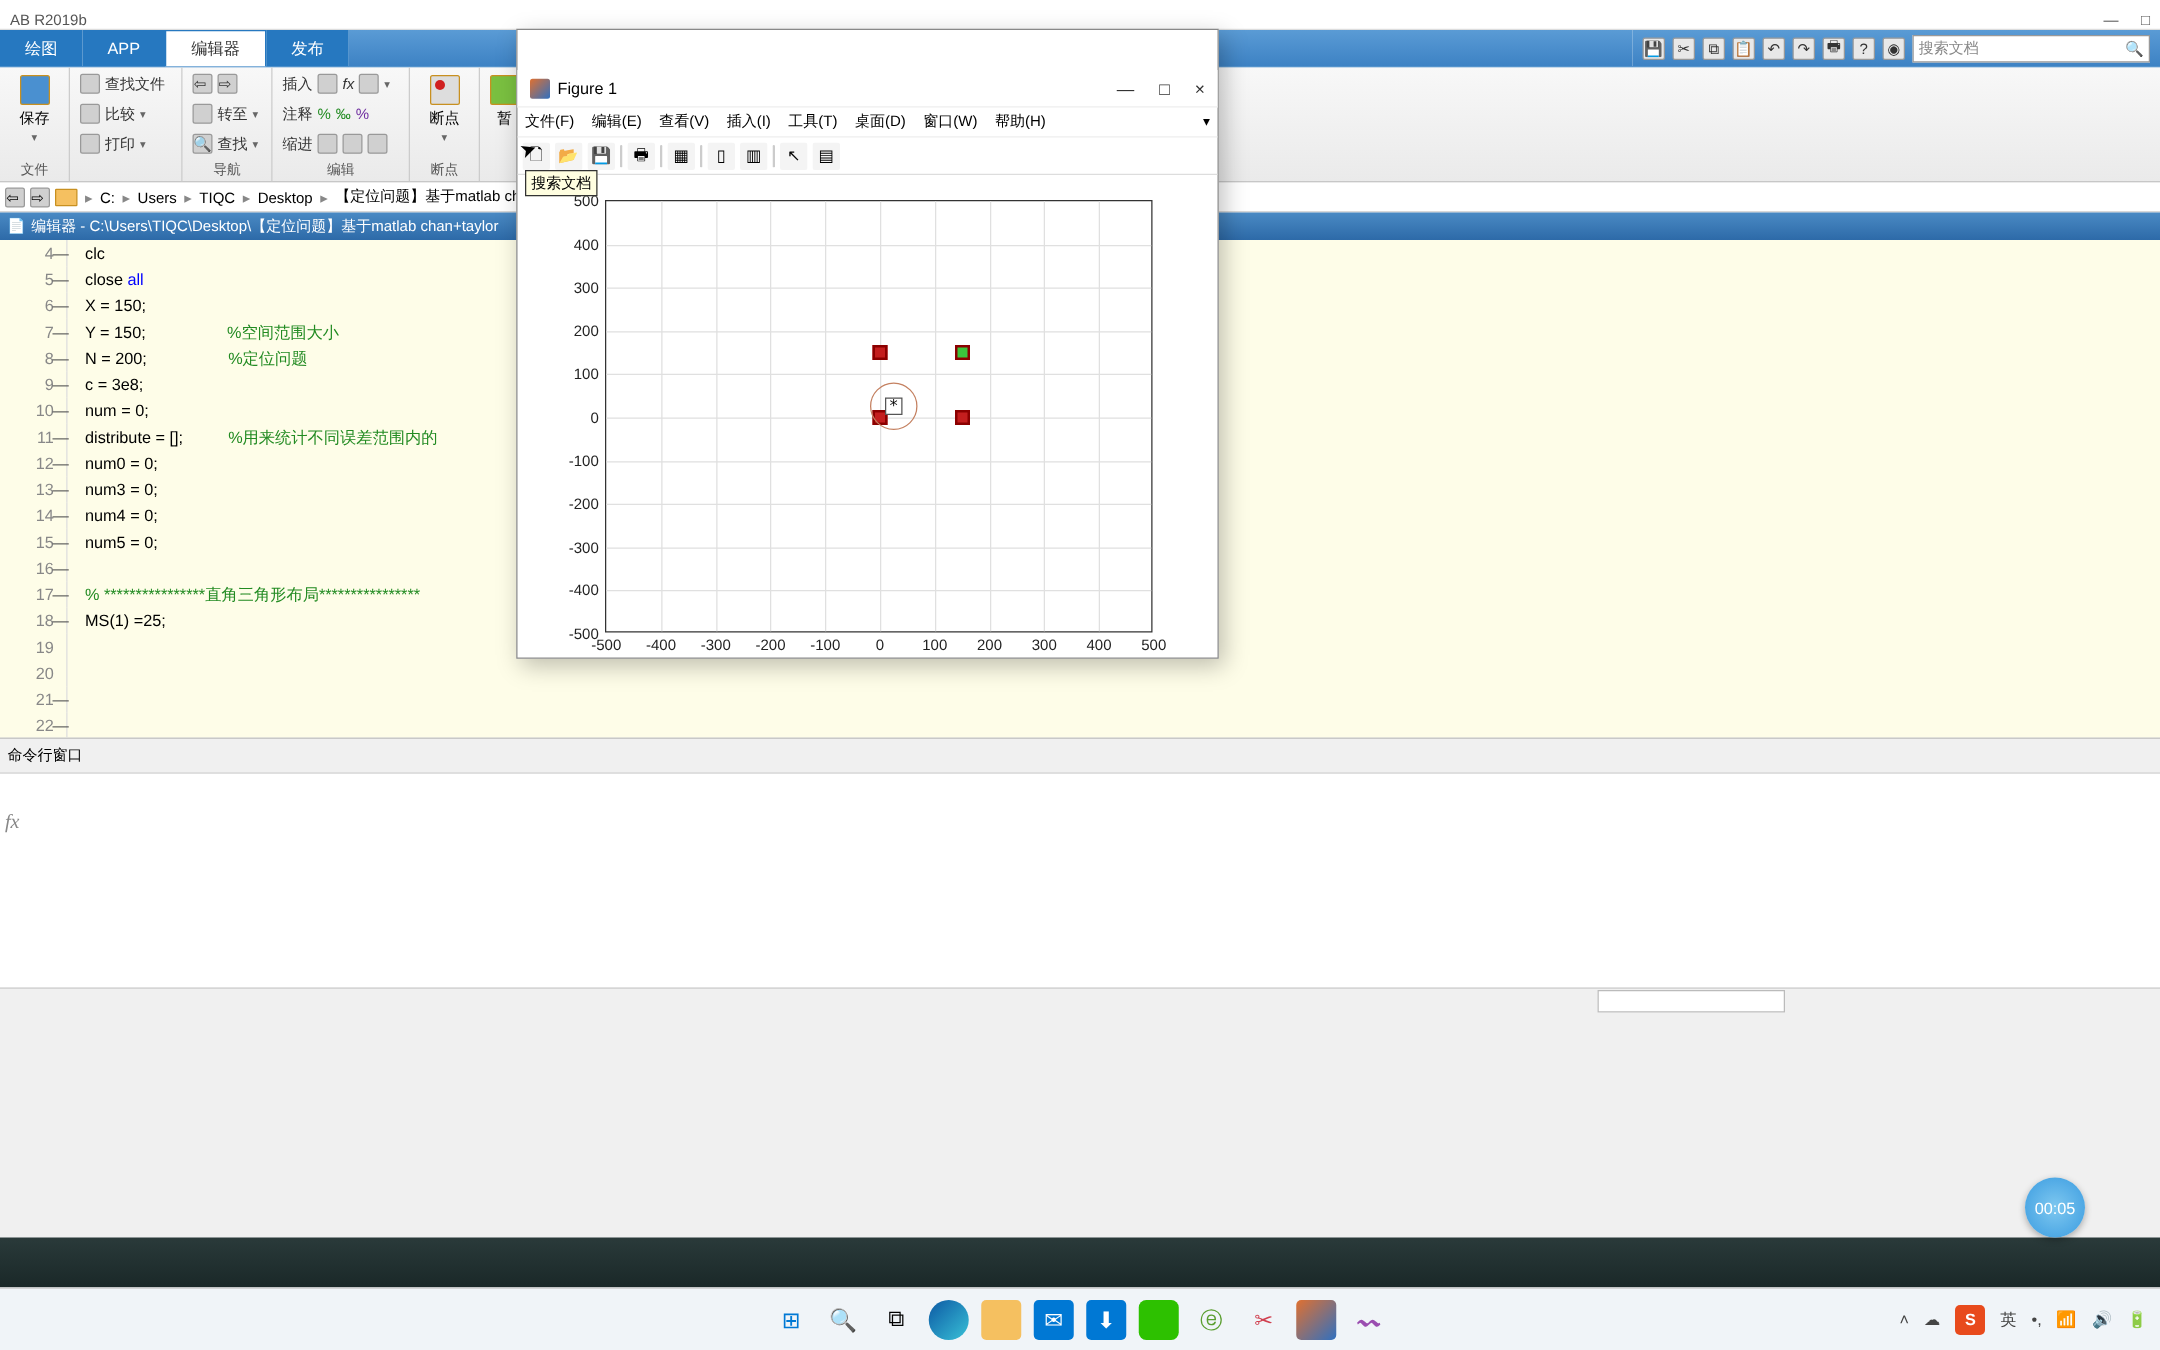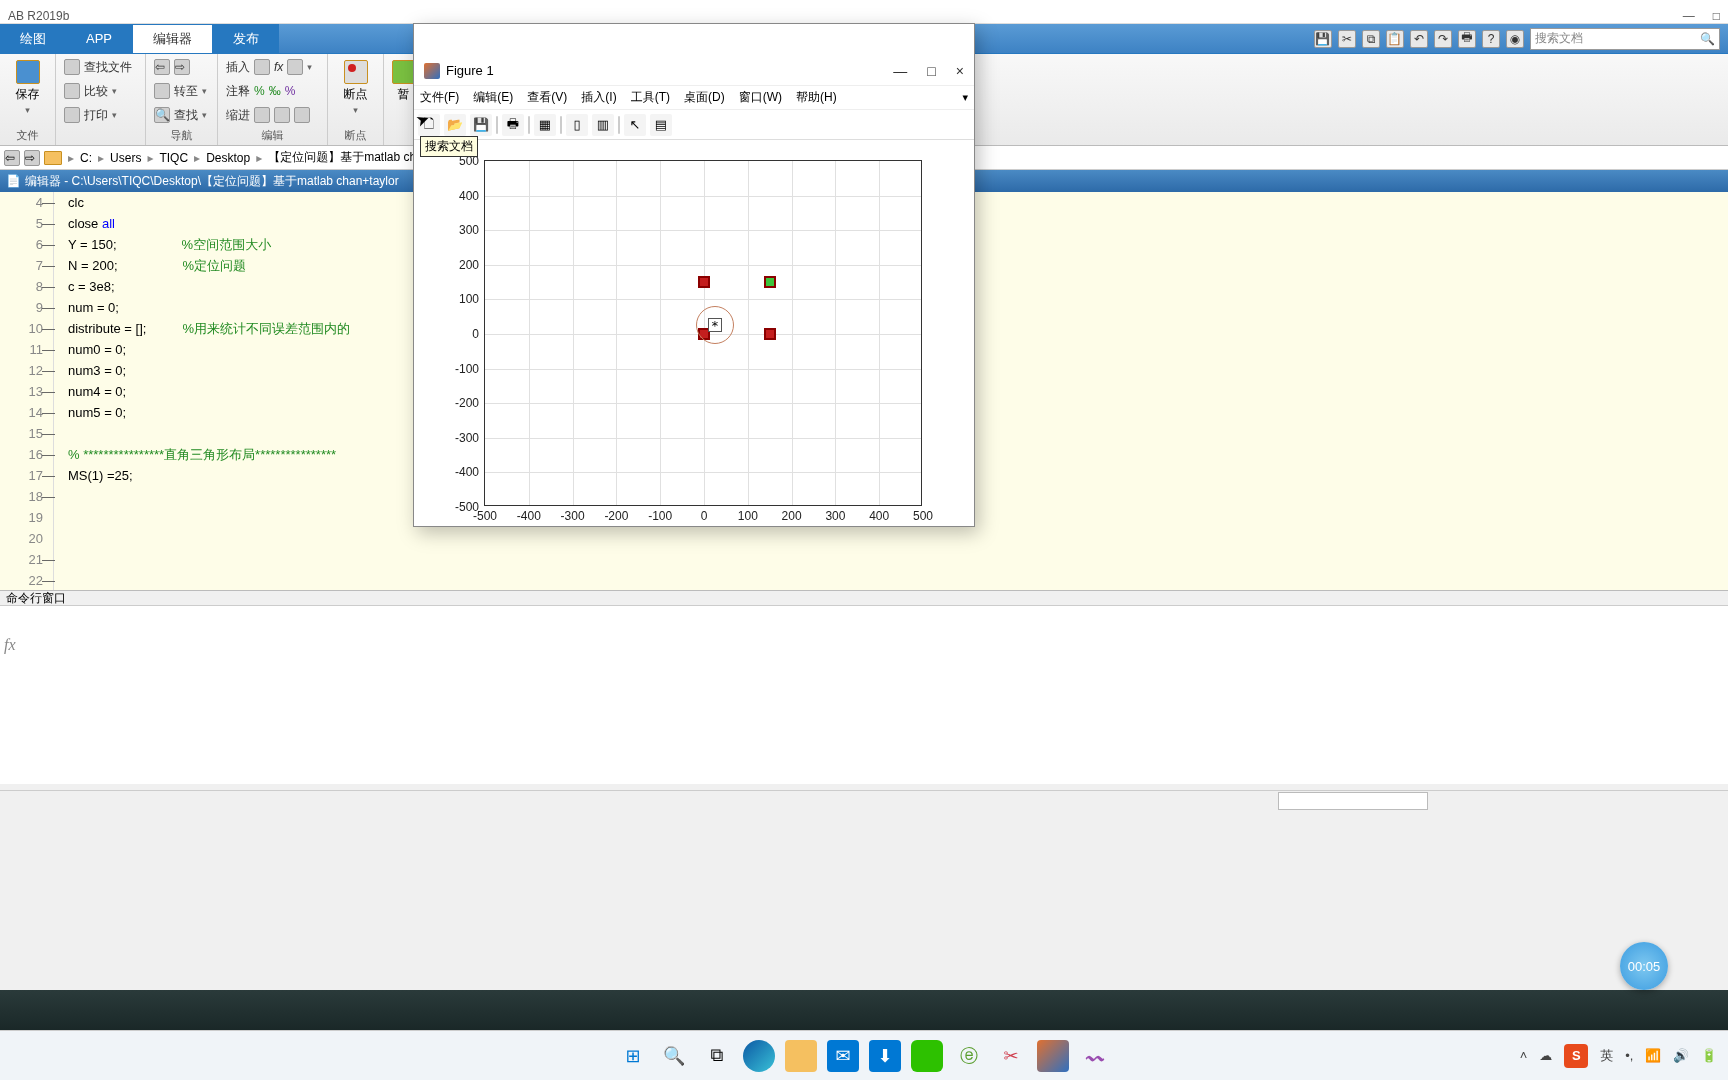--- a/index.html
+++ b/index.html
@@ -42,21 +42,21 @@
 .code-area { background: #fefde8; height: 398px; display: flex; font-family: Consolas, monospace; font-size: 13px; overflow: hidden; }
 .gutter { width: 60px; background: #fefde8; color: #888; text-align: right; padding-right: 6px; }
 .gutter-line { height: 21px; line-height: 21px; border-right: 1px solid #ddd; padding-right: 10px; position: relative; }
 .gutter-line .dash { position: absolute; right: -2px; color: #555; }
 .code-body { flex: 1; background: #fefde8; padding-left: 8px; }
 .code-line { height: 21px; line-height: 21px; white-space: pre; }
 .kw { color: #0000ff; }
 .cmt { color: #228b22; }
 
 
-.cmd-title { background: #f0f0f0; border-top: 1px solid #bbb; border-bottom: 1px solid #ccc; height: 16px; font-size: 12px; padding: 0 6px; display: flex; align-items: center; }
+.cmd-title { background: #f0f0f0; border-top: 1px solid #bbb; border-bottom: 1px solid #ccc; height: 29px; font-size: 12px; padding: 0 6px; display: flex; align-items: center; }
 .cmd-body { background: #fff; height: 178px; position: relative; }
 .fx-prompt { position: absolute; left: 4px; top: 30px; font-style: italic; font-family: serif; font-size: 16px; color: #888; }
 
 
 .statusbar { background: #f0f0f0; border-top: 1px solid #ccc; height: 20px; position: absolute; left:0; right:0; }
 .statusbox { position: absolute; right: 300px; bottom: 0; width: 150px; height: 18px; border: 1px solid #bbb; background: #fff; }
 
 
 .figure-window { position: absolute; left: 413px; top: 23px; width: 562px; height: 504px; background: #fff; border: 1px solid #888; box-shadow: 4px 6px 18px rgba(0,0,0,0.25); }
 .fig-titlebar { height: 30px; background: #fff; display: flex; align-items: center; justify-content: space-between; padding: 0 10px; border-bottom: 1px solid #eee; margin-top: 32px; }
@@ -256,20 +256,21 @@
       <div class="gutter-line">17<span class="dash"> —</span></div>
       <div class="gutter-line">18<span class="dash"> —</span></div>
       <div class="gutter-line">19</div>
       <div class="gutter-line">20</div>
       <div class="gutter-line">21<span class="dash"> —</span></div>
       <div class="gutter-line">22<span class="dash"> —</span></div>
     </div>
   <div class="code-body" id="codebody">
       <div class="code-line">clc</div>
       <div class="code-line">close <span class="kw">all</span></div>
+      <div class="code-line">X = 150;</div>
       <div class="code-line">Y = 150;<span class="cmt">                  %空间范围大小</span></div>
       <div class="code-line">N = 200;<span class="cmt">                  %定位问题</span></div>
       <div class="code-line">c = 3e8;</div>
       <div class="code-line">num = 0;</div>
       <div class="code-line">distribute = [];<span class="cmt">          %用来统计不同误差范围内的</span></div>
       <div class="code-line">num0 = 0;</div>
       <div class="code-line">num3 = 0;</div>
       <div class="code-line">num4 = 0;</div>
       <div class="code-line">num5 = 0;</div>
       <div class="code-line"></div>

